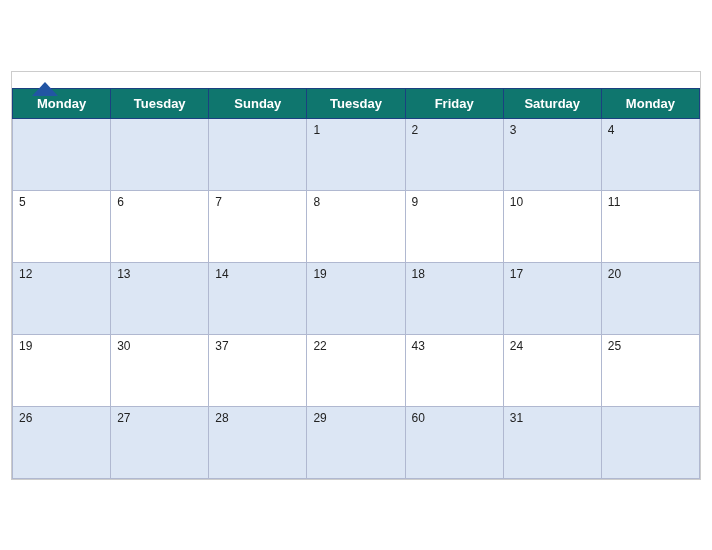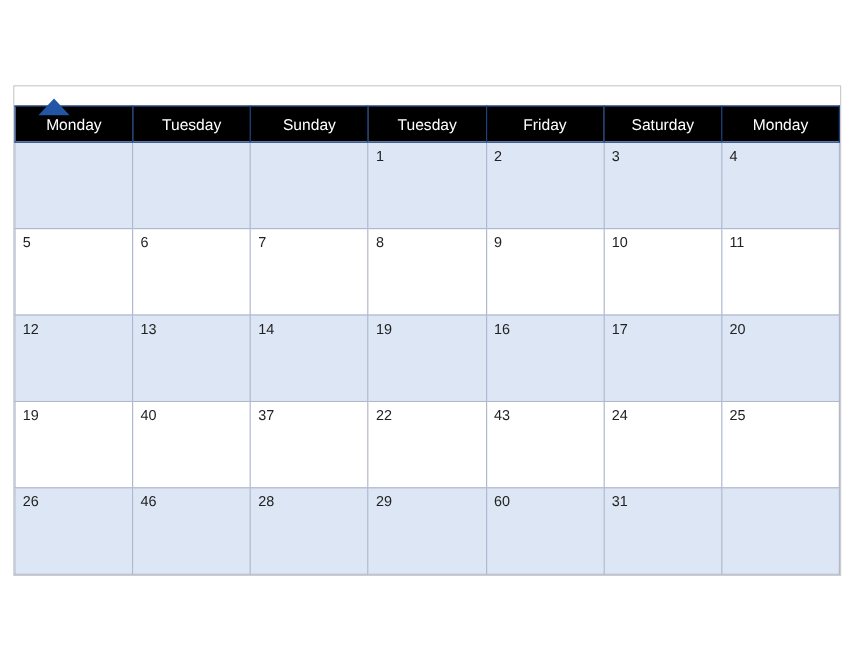--- a/index.html
+++ b/index.html
@@ -65,26 +65,26 @@
       font-size: 32px;
       color: #2255a4;
       font-weight: normal;
       text-align: center;
     }
     .calendar-grid {
       width: 100%;
       border-collapse: collapse;
     }
     .calendar-grid th {
-      background-color: #000000;
+      background-color: #0f766e;
       color: #fff;
       text-align: center;
       padding: 7px 4px;
       font-size: 13px;
-      font-weight: normal;
+      font-weight: bold;
       border: 1px solid #1a4080;
     }
     .calendar-grid td {
       border: 1px solid #b0b8d0;
       vertical-align: top;
       width: calc(100% / 7);
       height: 72px;
       padding: 4px 6px;
       font-size: 12px;
       color: #222;
@@ -148,36 +148,36 @@
           <td><span class="day-num">8</span></td>
           <td><span class="day-num">9</span></td>
           <td><span class="day-num">10</span></td>
           <td><span class="day-num">11</span></td>
         </tr>
         <tr>
           <td><span class="day-num">12</span></td>
           <td><span class="day-num">13</span></td>
           <td><span class="day-num">14</span></td>
           <td><span class="day-num">19</span></td>
-          <td><span class="day-num">16</span></td>
+          <td><span class="day-num">18</span></td>
           <td><span class="day-num">17</span></td>
           <td><span class="day-num">20</span></td>
         </tr>
         <tr>
           <td><span class="day-num">19</span></td>
-          <td><span class="day-num">40</span></td>
+          <td><span class="day-num">30</span></td>
           <td><span class="day-num">37</span></td>
           <td><span class="day-num">22</span></td>
           <td><span class="day-num">43</span></td>
           <td><span class="day-num">24</span></td>
           <td><span class="day-num">25</span></td>
         </tr>
         <tr>
           <td><span class="day-num">26</span></td>
-          <td><span class="day-num">46</span></td>
+          <td><span class="day-num">27</span></td>
           <td><span class="day-num">28</span></td>
           <td><span class="day-num">29</span></td>
           <td><span class="day-num">60</span></td>
           <td><span class="day-num">31</span></td>
           <td></td>
         </tr>
       </tbody>
   </table>
 </div>
 

